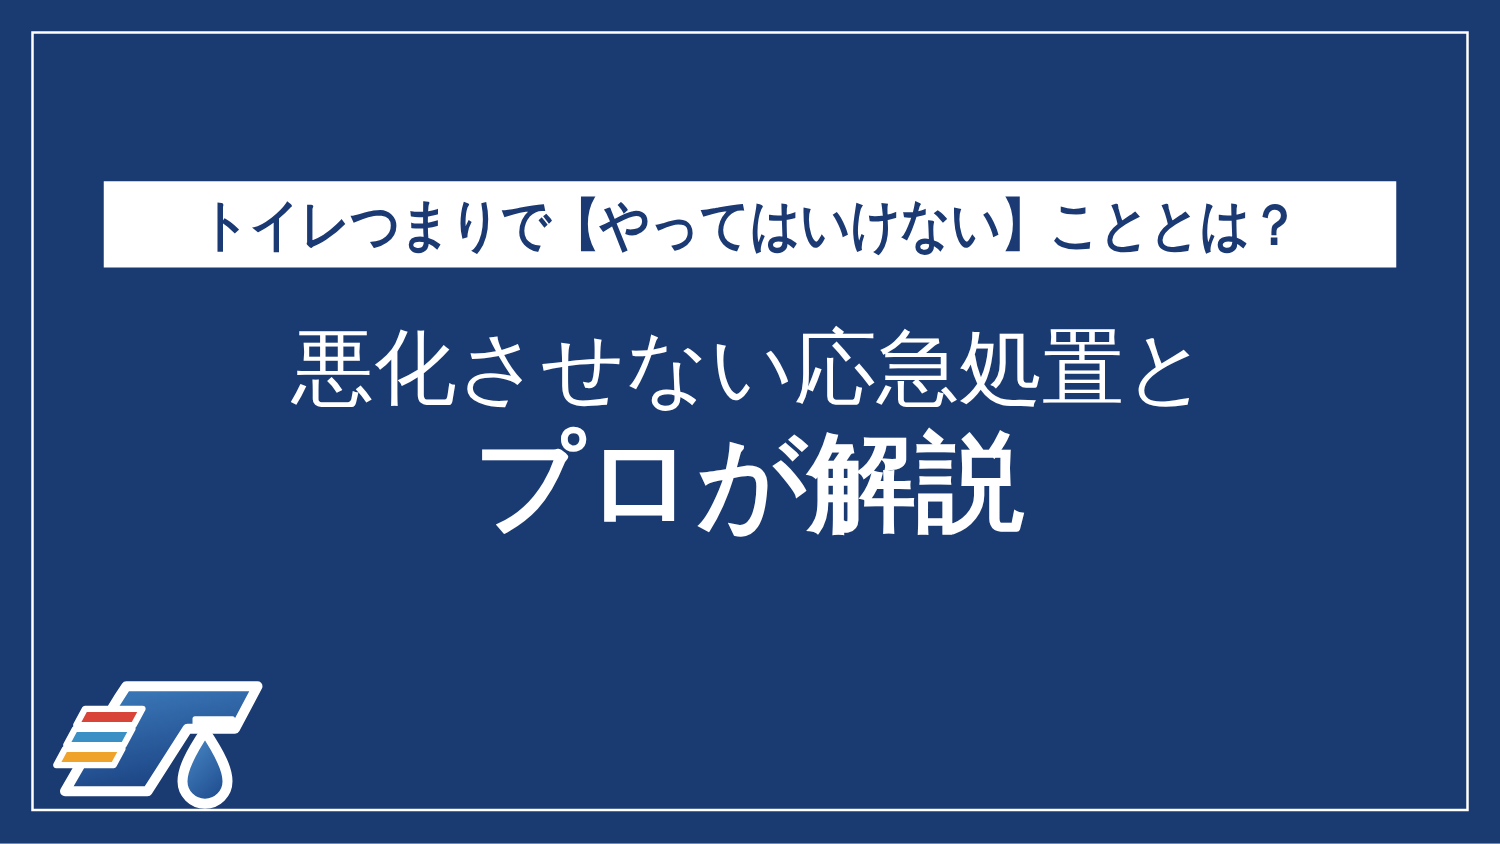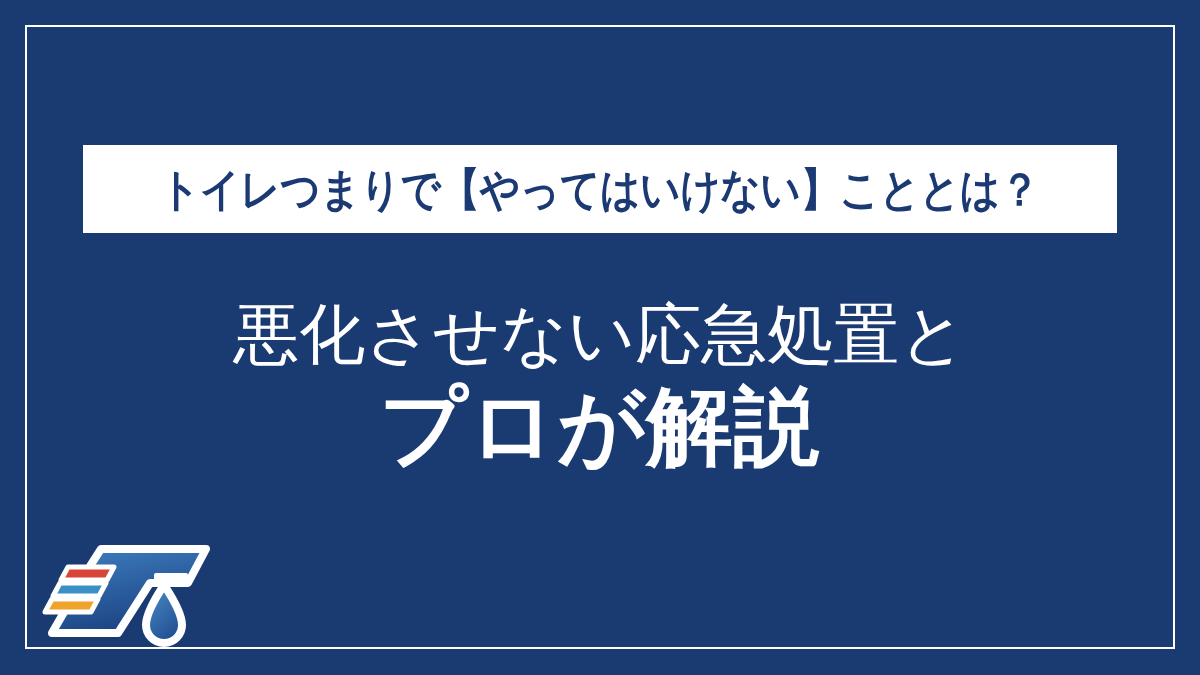--- a/index.html
+++ b/index.html
@@ -30,21 +30,21 @@
     box-sizing: border-box;
     pointer-events: none;
   }
 
   
   .banner {
     position: absolute;
     left: 83px;
     top: 145px;
     width: 1034px;
-    height: 88px;
+    height: 69px;
     background: #ffffff;
     display: flex;
     align-items: center;
     justify-content: center;
     overflow: hidden;
   }
 
   .banner-text {
     color: #1b3a74;
     font-size: 45px;
@@ -57,21 +57,20 @@
   }
 
   
   .headline {
     position: absolute;
     left: 0;
     right: 0;
     top: 252px;
     text-align: center;
     color: #ffffff;
-    margin-top: 40px;
   }
 
   .hl-line {
     display: block;
     white-space: nowrap;
   }
 
   .hl-1, .hl-2 {
     font-size: 66px;
     line-height: 84px;

